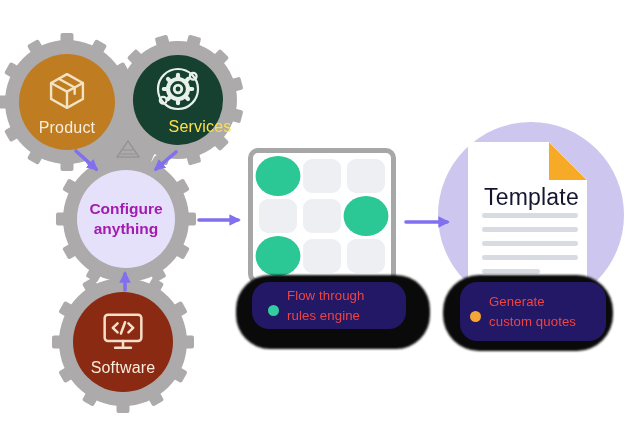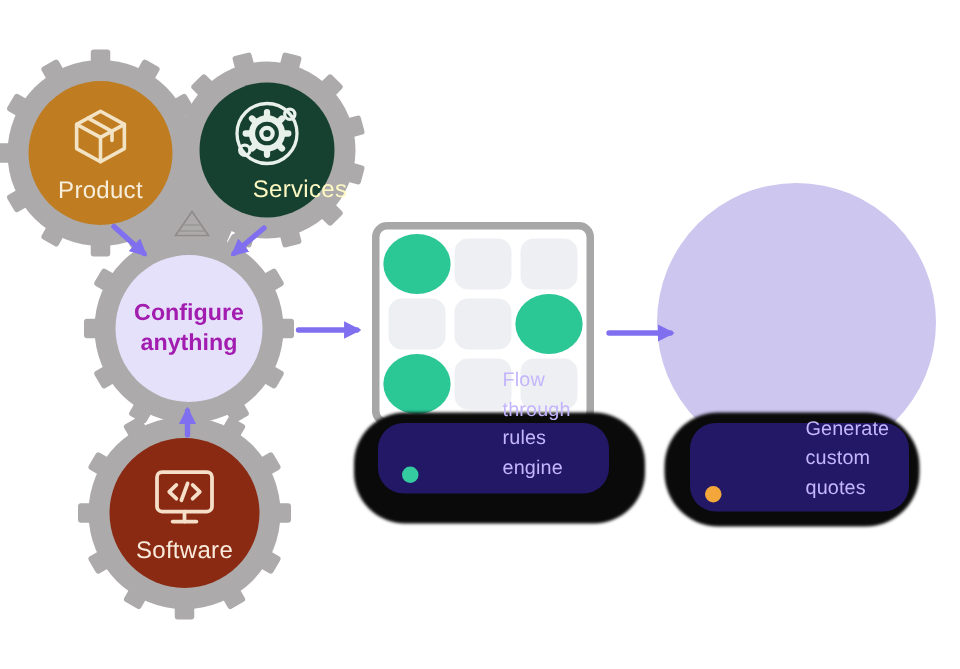--- a/index.html
+++ b/index.html
@@ -12,40 +12,40 @@
 
   
   .node{position:absolute;border-radius:50%;display:flex;flex-direction:column;
         align-items:center;justify-content:center;gap:5px;z-index:3;box-sizing:border-box;}
   .node-product{left:19px;top:54px;width:96px;height:96px;background:var(--c-product,#C07C20);}
   .node-services{left:133px;top:55px;width:90px;height:90px;background:var(--c-services,#16402F);}
   .node-software{left:73px;top:292px;width:100px;height:100px;background:var(--c-software,#8B2A12);}
   .node-hub{left:77px;top:170px;width:98px;height:98px;background:var(--c-hub,#E6E1FB);}
   .node-label{font-size:16px;font-weight:500;letter-spacing:.2px;line-height:1.1;}
   .node-product .node-label{color:#F7EEDC;}
-  .node-services .node-label{color:#fef9c3;margin-left:44px;}
+  .node-services .node-label{color:#fde047;margin-left:44px;}
   .node-software .node-label{color:#F9EBDC;text-align:right;}
   .hub-label{font-size:15.5px;font-weight:600;color:#a21caf;text-align:center;
              width:86px;line-height:1.3;}
   .node svg.icon{display:block;}
 
   
   .grid-frame{position:absolute;left:248px;top:148px;width:148px;height:136px;
     box-sizing:border-box;border:5px solid var(--c-frame,#A7A7A7);border-radius:10px;
     display:grid;grid-template-columns:repeat(3,1fr);grid-template-rows:repeat(3,1fr);
     gap:6px;padding:6px;z-index:3;}
   .cell{background:var(--c-cell,#EDEFF3);border-radius:9px;}
   .cell.active{background:var(--c-active,#2BC795);border-radius:50%;transform:scale(1.18);}
 
   
   .blob{position:absolute;background:#0A0A0A;filter:blur(1.2px);z-index:4;}
   .blob-1{left:236px;top:275px;width:194px;height:74px;border-radius:34px;}
   .blob-2{left:443px;top:275px;width:170px;height:76px;border-radius:36px;}
   .pill{position:absolute;background:var(--c-pill,#221866);border-radius:17px;z-index:5;
-        display:flex;align-items:flex-end;box-sizing:border-box;color:#c4b5fd;gap:48px;}
+        display:flex;align-items:center;box-sizing:border-box;color:#ef4444;}
   .pill-1{left:252px;top:282px;width:154px;height:47px;padding:7px 10px 7px 16px;}
   .pill-2{left:460px;top:282px;width:146px;height:59px;padding:6px 10px 6px 10px;}
   .dot{width:11px;height:11px;border-radius:50%;flex:0 0 auto;margin-top:9px;margin-right:8px;}
   .dot-teal{background:var(--c-teal,#35CBA0);}
   .dot-orange{background:var(--c-orange,#F3A73B);}
   .pill-text{font-size:13.2px;font-weight:500;line-height:1.5;letter-spacing:.1px;}
   .pill-1 .pill-text{width:118px;}
   .pill-2 .pill-text{width:94px;}
 
   
@@ -182,20 +182,31 @@
       <div class="cell"></div>
     </div>
 
   <div class="blob blob-1"></div>
   <div class="pill pill-1">
     <span class="dot dot-teal"></span>
     <span class="pill-text">Flow through rules engine</span>
   </div>
 
   <div class="tpl-circle"></div>
+  <div class="doc">
+    <div class="fold"></div>
+    <div class="doc-title">Template</div>
+    <div class="doc-lines" id="doc-lines">
+        <div class="doc-line" style="width: 100%;"></div>
+        <div class="doc-line" style="width: 100%;"></div>
+        <div class="doc-line" style="width: 100%;"></div>
+        <div class="doc-line" style="width: 100%;"></div>
+        <div class="doc-line" style="width: 60%;"></div>
+      </div>
+  </div>
 
   <div class="blob blob-2"></div>
   <div class="pill pill-2">
     <span class="dot dot-orange"></span>
     <span class="pill-text">Generate custom quotes</span>
   </div>
 
   <svg class="arrows" width="640" height="446" viewBox="0 0 640 446">
     <defs>
       <marker id="ah" viewBox="0 0 10 10" refX="7.5" refY="5" markerWidth="3.2" markerHeight="3.2" orient="auto-start-reverse">

